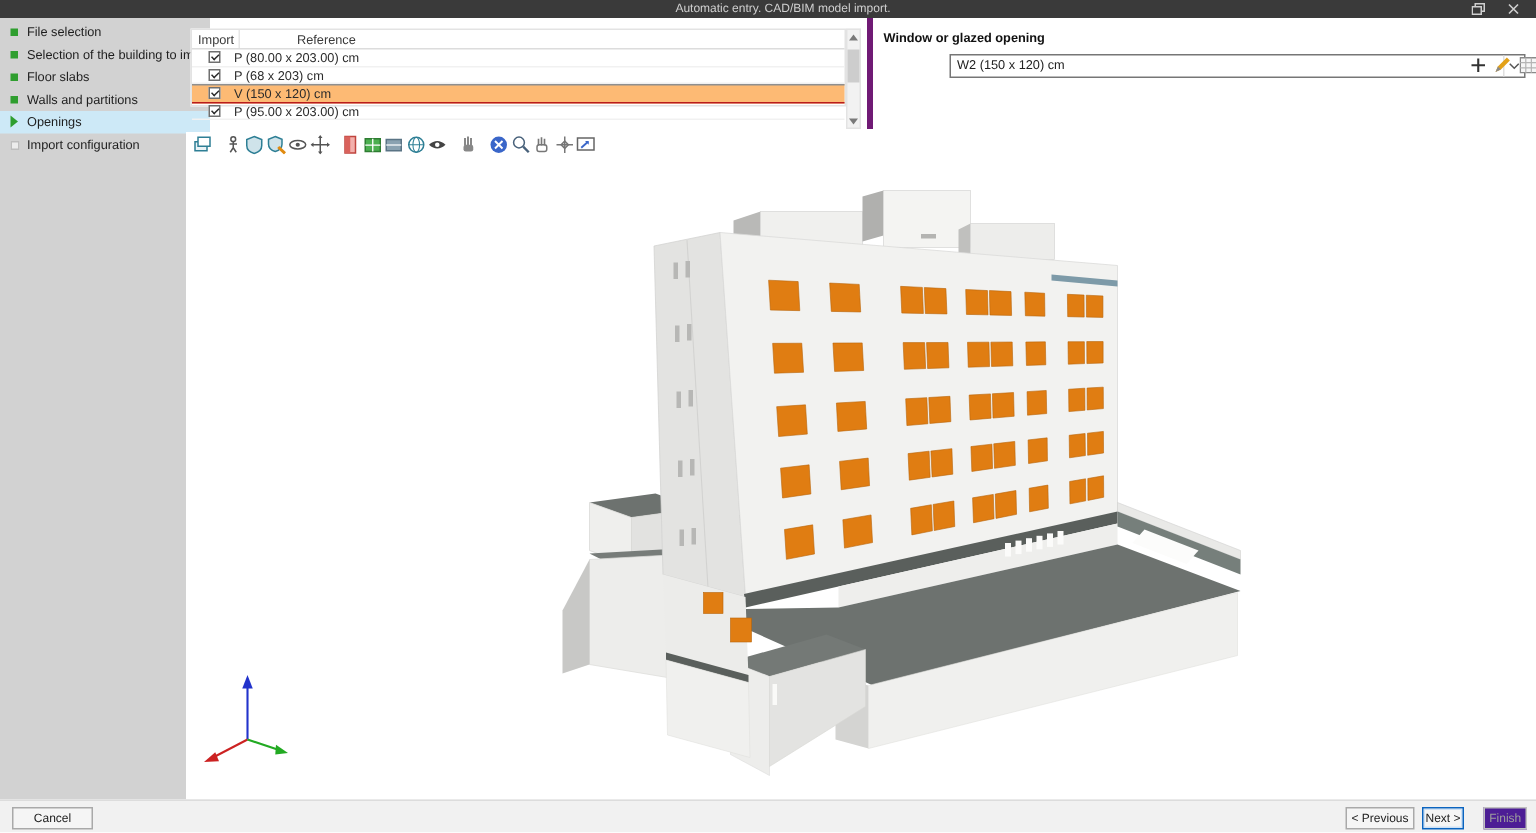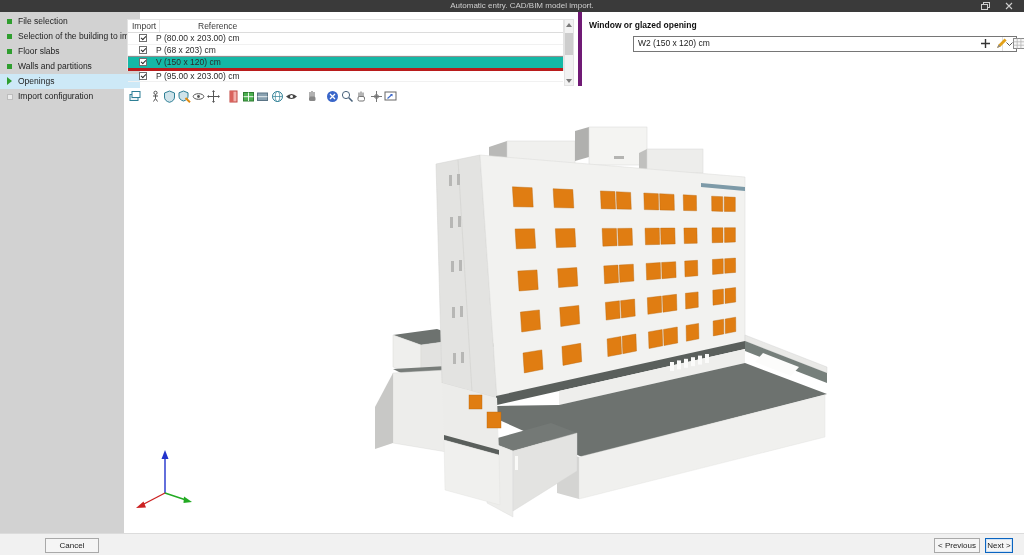--- a/index.html
+++ b/index.html
@@ -25,21 +25,21 @@
   .bullet.current{width:0;height:0;background:none;border-left:5px solid #2f9e2f;
       border-top:4px solid transparent;border-bottom:4px solid transparent;top:3px;}
 
   
   #table-wrap{position:absolute;left:127px;top:19px;width:437px;height:52px;background:#fff;
       border:1px solid #e3e3e3;box-sizing:border-box;font-size:8.5px;color:#2b2b2b;}
   .t-header{height:12px;line-height:12px;border-bottom:1px solid #dcdcdc;display:flex;color:#3a3a3a;}
   .t-col-import{width:27px;padding-left:4px;border-right:1px solid #e6e6e6;}
   .t-col-ref{padding-left:5px;flex:1;margin-left:33px;}
   .t-row{height:10.6px;line-height:10.6px;display:flex;align-items:center;border-bottom:1px solid #f1f1f1;}
-  .t-row.selected{background:#14b8a6;border-top:1px solid #8f8f8f;border-bottom:3px solid #b91c1c;align-items:center;}
+  .t-row.selected{background:#fdba74;border-top:1px solid #8f8f8f;border-bottom:1px solid #b91c1c;align-items:center;}
   .cb{width:8px;height:8px;background:#fff;border:1px solid #6f6f6f;margin-left:11px;position:relative;box-sizing:border-box;}
   .cb::after{content:"";position:absolute;left:1px;top:1px;width:4px;height:2px;
       border-left:1.3px solid #2b2b2b;border-bottom:1.3px solid #2b2b2b;transform:rotate(-45deg);}
   .t-ref{padding-left:9px;}
 
   
   #tbl-scroll{position:absolute;left:564px;top:19px;width:10px;height:67px;background:#f2f2f2;border:1px solid #e3e3e3;box-sizing:border-box;}
   .sb-arrow{position:absolute;left:0;width:8px;height:9px;display:flex;align-items:center;justify-content:center;}
   .tri-up{width:0;height:0;border-left:3px solid transparent;border-right:3px solid transparent;border-bottom:4px solid #7a7a7a;}
   .tri-dn{width:0;height:0;border-left:3px solid transparent;border-right:3px solid transparent;border-top:4px solid #7a7a7a;}
@@ -58,21 +58,21 @@
   #toolbar{position:absolute;left:124px;top:88px;width:900px;height:16px;background:#fff;display:flex;align-items:center;padding-left:4px;box-sizing:border-box;}
   .tb-icon{width:13px;height:13px;margin-right:1.5px;display:flex;align-items:center;justify-content:center;}
   .tb-sep{width:6px;height:13px;}
 
   
   #viewport{position:absolute;left:124px;top:104px;width:900px;height:429px;background:#ffffff;}
 
   
   #footer{position:absolute;left:0;top:533px;width:1024px;height:22px;background:#f1f1f1;border-top:1px solid #dcdcdc;box-sizing:border-box;}
   .btn{position:absolute;top:4px;height:15px;background:#f5f5f5;border:1px solid #a9a9a9;
-      font-size:8px;color:#222;text-align:center;line-height:13px;box-sizing:border-box;font-family:inherit;padding:0;margin-left:37px;}
+      font-size:8px;color:#222;text-align:center;line-height:13px;box-sizing:border-box;font-family:inherit;padding:0;}
   #btn-cancel{left:8px;width:54px;}
   #btn-previous{left:897px;width:46px;}
   #btn-next{left:948px;width:28px;border:1px solid #0a64c0;box-shadow:inset 0 0 0 1px #cfe2f5;}
   #btn-finish{left:989px;width:29px;color:#9d9d9d;background:#4c1d95;border-color:#bfbfbf;}
 </style>
 </head>
 <body>
 
 <div id="app">
 

